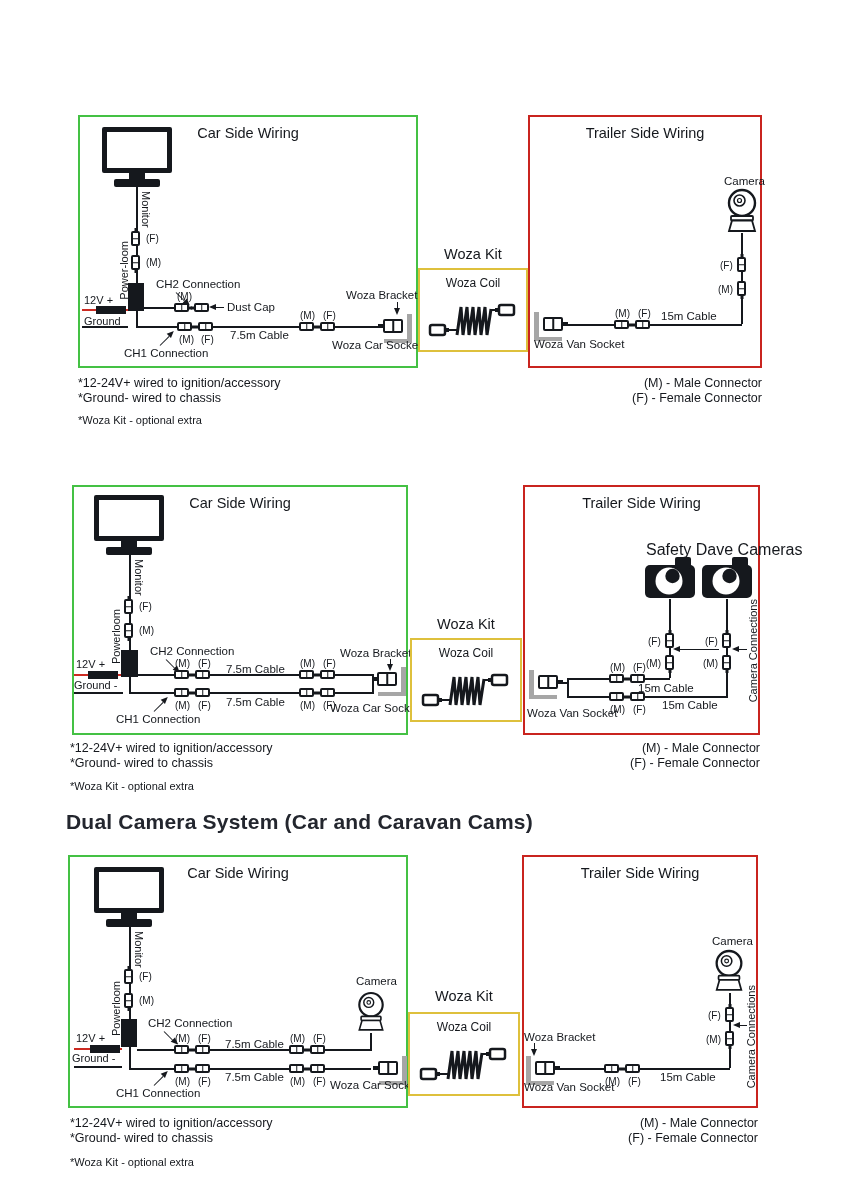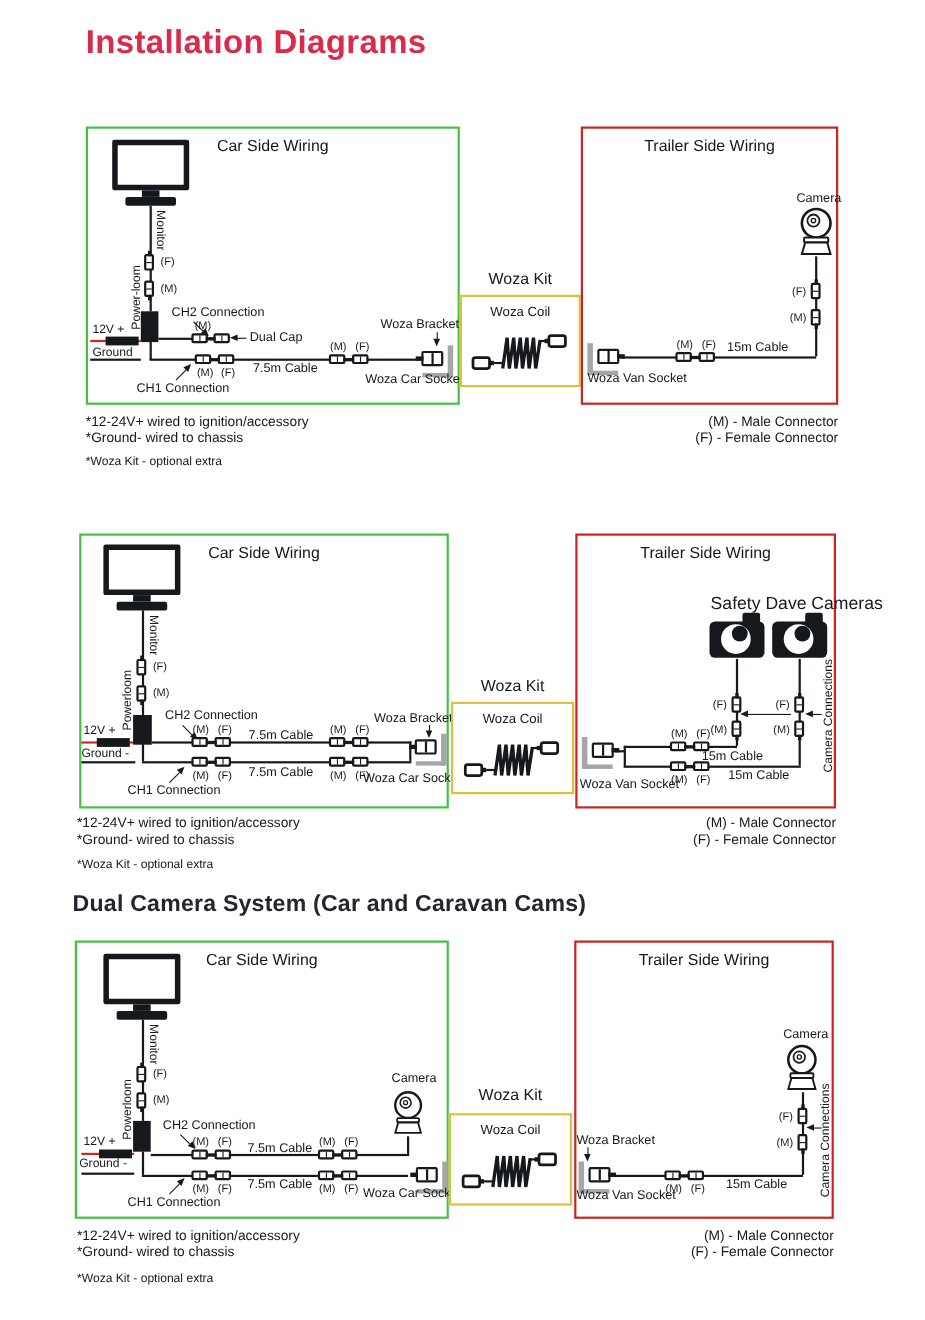--- a/index.html
+++ b/index.html
@@ -57,21 +57,20 @@
   .arrow.ur{transform:rotate(-45deg);transform-origin:left center;}
   .arrowv{position:absolute;width:0;border-left:1.4px solid #15181d;}
   .arrowv::after{content:"";position:absolute;left:-4.2px;bottom:-7px;border:3.5px solid transparent;border-top:7px solid #15181d;}
   svg{position:absolute;overflow:visible;}
 </style>
 </head>
 <body>
 
 <div class="page">
 
-  <div class="h1" style="left:78px;top:22px;">Installation Diagrams</div>
 
   <div class="box green" style="left:78px;top:115px;width:340px;height:253px;">
     <div class="btitle">Car Side Wiring</div>
     <div class="monitor" style="left:22px;top:10px;">
         <div class="scr"></div>
         <div class="neck"></div>
         <div class="base"></div>
       </div>
     <div class="wire v" style="left:56px;top:70px;height:96px;"></div>
     <span class="lbl s11 vcw" style="left:60px;top:74px;">Monitor</span>
@@ -88,21 +87,21 @@
     <div class="wire h" style="left:64px;top:190px;width:34px;"></div>
     <div class="wire v" style="left:56px;top:192px;height:18px;"></div>
     <div class="wire h" style="left:56px;top:209px;width:246px;"></div>
     <div class="pbox" style="left:48px;top:166px;width:16px;height:28px;"></div>
     <span class="lbl" style="left:76px;top:161px;">CH2 Connection</span>
     <div class="arrow hr dr" style="left:96px;top:175px;width:12px;"></div>
     <span class="conn tr" style="left:94px;top:186px;"></span>
     <span class="conn tl" style="left:114px;top:186px;"></span>
     <span class="lbl s10" style="left:97px;top:174px;">(M)</span>
     <div class="arrow" style="left:133px;top:190px;width:11px;"></div>
-    <span class="lbl" style="left:147px;top:184px;">Dual Cap</span>
+    <span class="lbl" style="left:147px;top:184px;">Dust Cap</span>
     <span class="conn tr" style="left:97px;top:205px;"></span>
     <span class="conn tl" style="left:118px;top:205px;"></span>
     <span class="lbl s10" style="left:99px;top:217px;">(M)</span>
     <span class="lbl s10" style="left:121px;top:217px;">(F)</span>
     <span class="lbl" style="left:150px;top:212px;">7.5m Cable</span>
     <span class="conn tr" style="left:219px;top:205px;"></span>
     <span class="conn tl" style="left:240px;top:205px;"></span>
     <span class="lbl s10" style="left:220px;top:193px;">(M)</span>
     <span class="lbl s10" style="left:243px;top:193px;">(F)</span>
     <span class="lbl" style="left:266px;top:172px;">Woza Bracket</span>

